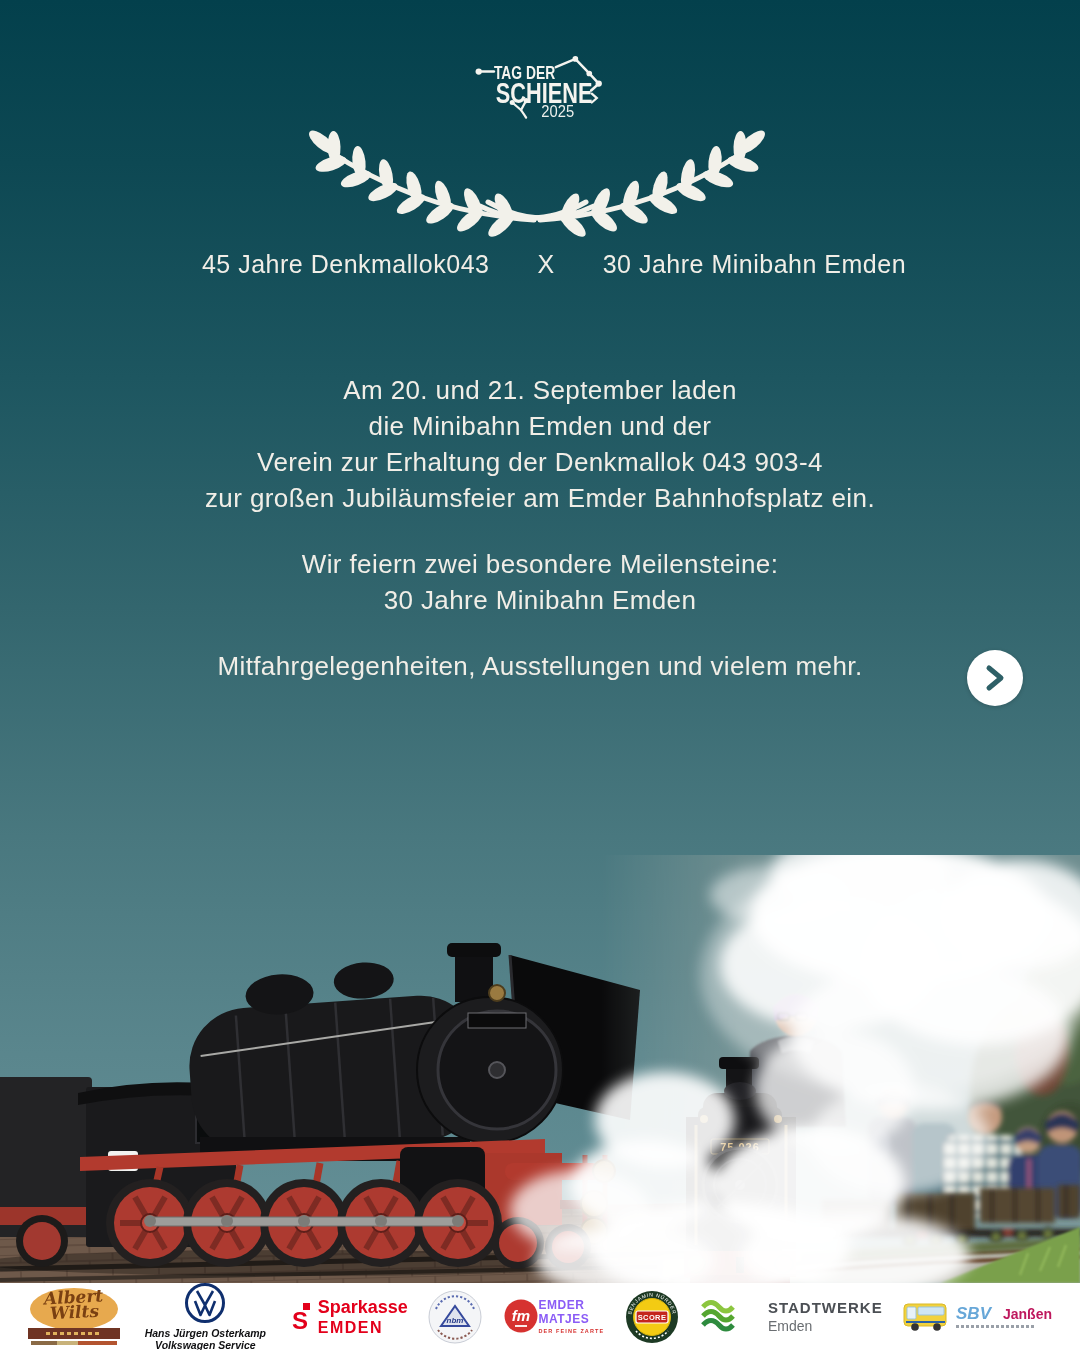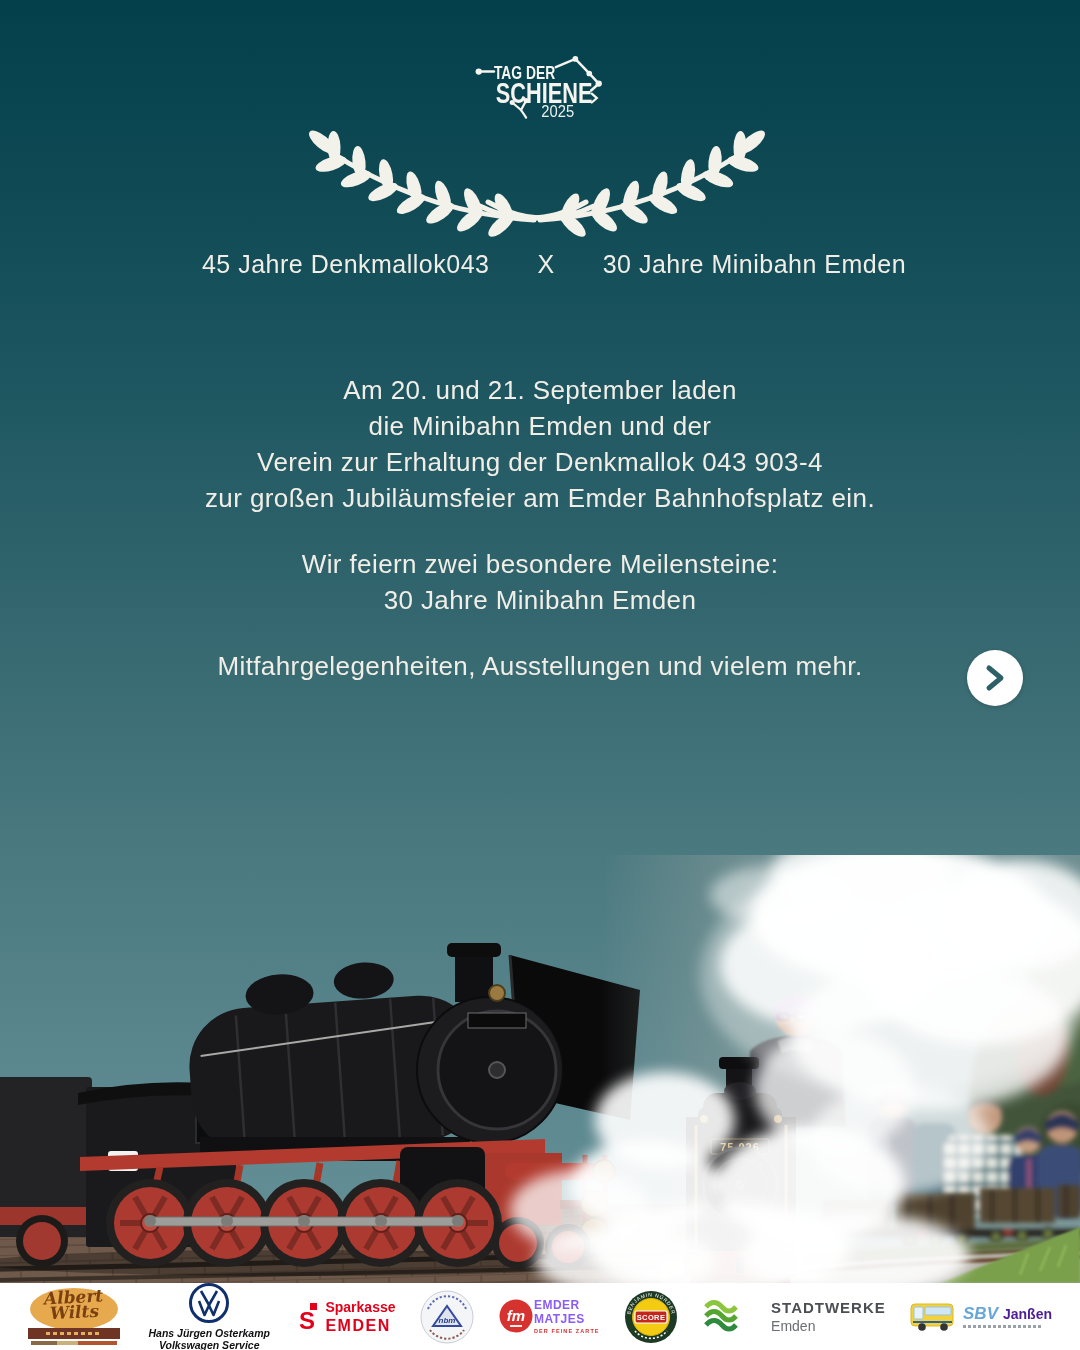--- a/index.html
+++ b/index.html
@@ -38,38 +38,38 @@
   .aw .script{position:absolute;left:0;top:2px;width:92px;text-align:center;font-family:"DejaVu Serif",serif;font-style:italic;font-weight:bold;color:#7a4012;font-size:17px;line-height:15px;transform:rotate(-3deg);}
   .aw .banner{position:absolute;left:0;top:40px;width:92px;height:11px;background:#6f3423;display:flex;align-items:center;justify-content:center;}
   .aw .banner i{display:block;width:56px;height:3px;background:repeating-linear-gradient(90deg,#e0b25c 0 4px,transparent 4px 7px);}
   .aw .base{position:absolute;left:3px;top:53px;width:86px;height:4px;background:linear-gradient(90deg,#8a6a45 0 30%,#c8b27a 30% 55%,#b3542f 55% 100%);}
   
   .vw{width:132px;}
   .vw .txt{margin-top:3px;text-align:center;font-weight:bold;font-style:italic;color:#101012;font-size:10.5px;line-height:12px;}
   
   .sk{flex-direction:row;gap:7px;align-items:center;}
   .sk .txt{color:#e3001b;font-weight:bold;text-align:left;}
-  .sk .t1{font-size:14px;}
+  .sk .t1{font-size:18px;}
   .sk .t2{font-size:16px;letter-spacing:1.5px;margin-top:4px;}
   
   .fm{flex-direction:row;align-items:center;justify-content:space-between;}
   .fm .blk{text-align:left;}
   .fm .b1{color:#8b5cf6;font-weight:bold;font-size:12px;line-height:14px;letter-spacing:.5px;}
   .fm .tag{color:#d63230;font-size:5.5px;font-weight:bold;letter-spacing:1.1px;margin-top:3px;}
   
   .sw{flex-direction:row;gap:8px;align-items:center;}
   .sw .blk{text-align:left;margin-left:23px;}
   .sw .s1{color:#4b4f54;font-weight:bold;font-size:15px;letter-spacing:1px;}
   .sw .s2{color:#6a6e72;font-size:14px;margin-top:4px;}
   
   .sbv{flex-direction:row;gap:6px;align-items:center;}
   .sbv .blk{text-align:left;}
-  .sbv .row{display:flex;align-items:baseline;gap:5px;}
+  .sbv .row{display:flex;align-items:baseline;gap:12px;}
   .sbv .b1{color:#67a7d8;font-weight:bold;font-style:italic;font-size:17px;}
-  .sbv .b2{color:#4c1d95;font-weight:bold;font-size:14px;}
+  .sbv .b2{color:#be185d;font-weight:bold;font-size:14px;}
   .sbv .tag{width:78px;height:3px;background:repeating-linear-gradient(90deg,#9aa0a8 0 3px,transparent 3px 5px);margin-top:3px;}
 </style>
 </head>
 <body>
 
 <div class="canvas">
 
   <svg class="logo-svg" viewBox="0 0 440 190">
     <g fill="#f5f4ef" stroke="none">
       <circle cx="123" cy="31" r="5"></circle>

